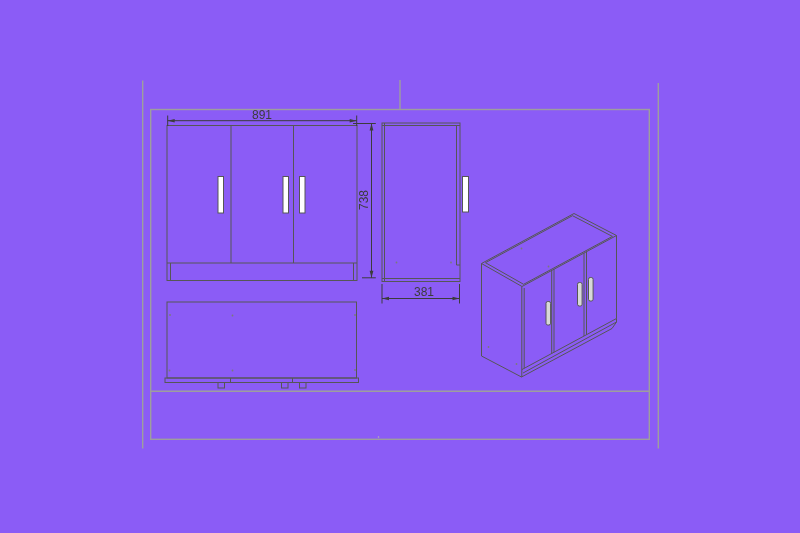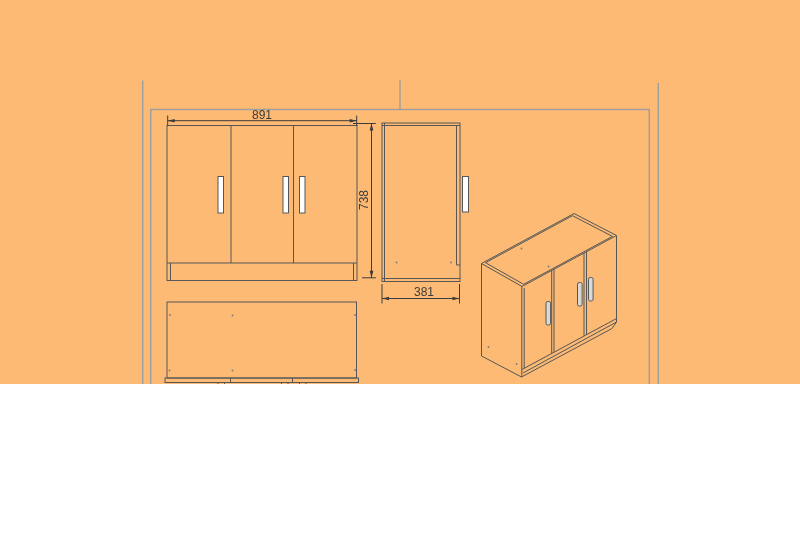--- a/index.html
+++ b/index.html
@@ -1,19 +1,19 @@
 <!DOCTYPE html>
 <html><head>
 <meta charset="utf-8">
 <style>
   html,body{margin:0;padding:0;background:#ffffff;}
   .canvas{
     position:relative;
-    width:800px;height:384px;
-    background:#fdba74;
+    width:800px;height:533px;
+    background:#8b5cf6;
     overflow:hidden;
     font-family:"Liberation Sans", sans-serif;
   }
   svg{display:block;}
   .dim-text{
     font-family:"Liberation Sans", sans-serif;
     font-size:12px;
     fill:#3c3c3c;
   }
 </style>

